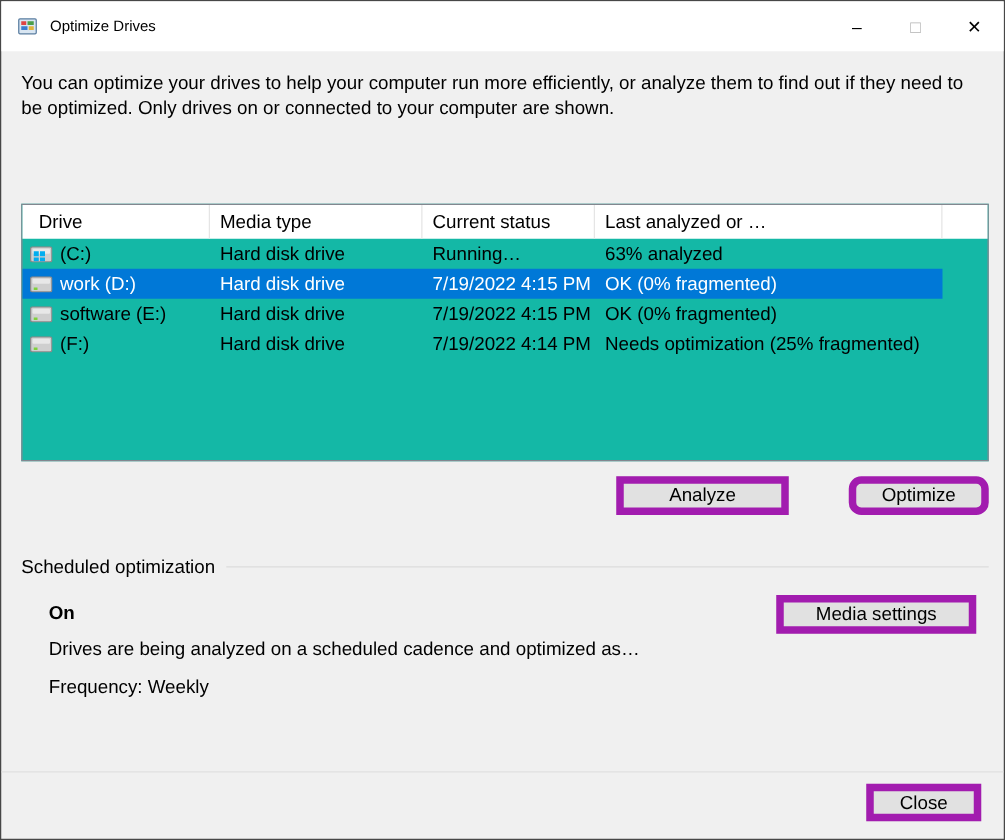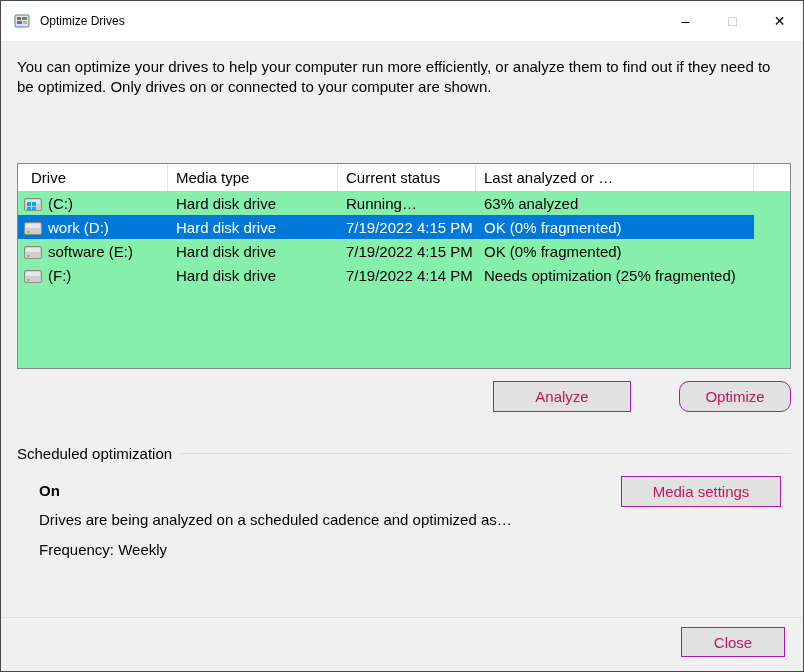--- a/index.html
+++ b/index.html
@@ -38,21 +38,21 @@
     position:absolute; left:16px; width:774px;
     display:flex; align-items:center; gap:9px; font-size:15px;
   }
   .group-label .rule { flex:1; height:1px; background:#dcdcdc; }
   .group-status { top:128px; }
   .group-schedule { top:444px; }
 
   
   .listbox {
     position:absolute; left:16px; top:162px; width:774px; height:206px;
-    background:#86efac; border:1px solid #828790;
+    background:#14b8a6; border:1px solid #828790;
   }
   .lv-header {
     display:grid; grid-template-columns:150px 170px 138px 278px 1fr;
     height:27px; align-items:center; background:#ffffff;
   }
   .lv-header .hcell {
     height:100%; display:flex; align-items:center; padding-left:8px;
     border-right:1px solid #e5e5e5; overflow:hidden; white-space:nowrap;
   }
   .lv-header .hcell:first-child { padding-left:13px; }
@@ -63,28 +63,28 @@
   .lv-row .cell { padding-left:8px; overflow:hidden; }
   .lv-row .cell.drive {
     padding-left:6px; display:flex; align-items:center; gap:6px;
   }
   .lv-row.selected { background:#0078d7; color:#ffffff; }
 
   .drive-ico { position:relative; width:18px; height:13px; flex:0 0 auto; }
 
   
   .btn {
-    position:absolute; background:#e1e1e1; border:1px solid #a21caf;
-    font-family:"Liberation Sans", sans-serif; font-size:15px; color:#be185d;
+    position:absolute; background:#e1e1e1; border:6px solid #a21caf;
+    font-family:"Liberation Sans", sans-serif; font-size:15px; color:#000000;
     display:flex; align-items:center; justify-content:center; cursor:default;
   }
   .btn-analyze  { left:492px; top:380px; width:138px; height:31px; }
   .btn-optimize { left:678px; top:380px; width:112px; height:31px;border-radius:10px; }
   .btn-change   { top:475px; right:22px; width:160px; height:31px; }
-  .btn-close    { top:626px; right:18px; width:104px; height:30px;text-align:right; }
+  .btn-close    { top:626px; right:18px; width:92px; height:30px;text-align:right; }
 
   
   .sched-state { position:absolute; left:38px; top:481px; font-weight:bold; }
   .sched-desc  { position:absolute; left:38px; top:510px; width:570px; }
   .sched-freq  { position:absolute; left:38px; top:540px; }
 
   
   .footer-rule { position:absolute; left:0; top:616px; width:100%; height:1px; background:#dfdfdf; }
 </style>
 </head>

